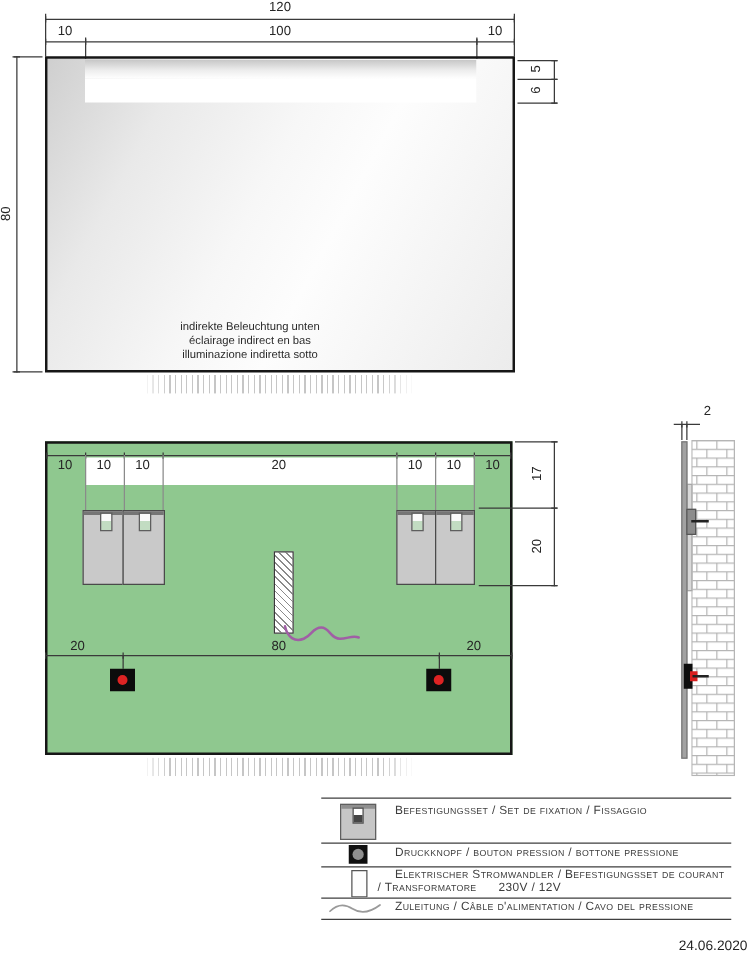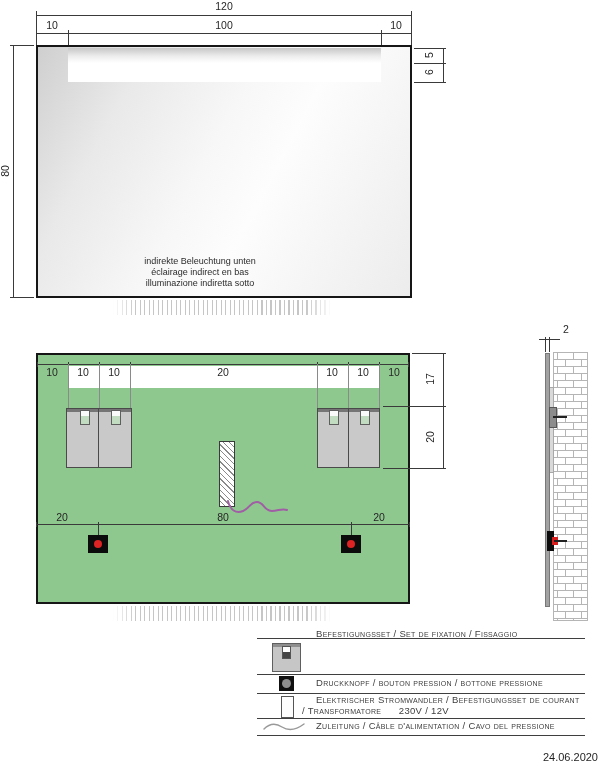--- a/index.html
+++ b/index.html
@@ -197,21 +197,21 @@
     <div class="legend-line" style="top:638px"></div>
     <div class="legend-line" style="top:674px"></div>
     <div class="legend-line" style="top:693px"></div>
     <div class="legend-line" style="top:718px"></div>
     <div class="legend-line" style="top:735px"></div>
 
     <div style="position:absolute;left:272px;top:643px;width:27px;height:27px;background:#c6c6c6;border:1px solid #5f5f5f">
       <div style="position:absolute;left:0;top:0;right:0;height:3px;background:#8f8f8f"></div>
       <div style="position:absolute;left:9px;top:2px;width:7px;height:11px;border:1px solid #555;background:linear-gradient(#ffffff 45%,#454545 45%)"></div>
     </div>
-    <div class="lt" style="left:316px;top:629px">Befestigungsset / Set de fixation / Fissaggio</div>
+    <div class="lt" style="left:316px;top:644px">Befestigungsset / Set de fixation / Fissaggio</div>
 
     <div style="position:absolute;left:279px;top:676px;width:15px;height:15px;background:#101010">
       <div style="position:absolute;left:3px;top:3px;width:9px;height:9px;border-radius:50%;background:#8f8f8f"></div>
     </div>
     <div class="lt" style="left:316px;top:678px">Druckknopf / bouton pression / bottone pressione</div>
 
     <div style="position:absolute;left:281px;top:696px;width:11px;height:20px;background:#fdfdfd;border:1px solid #555"></div>
     <div class="lt" style="left:316px;top:695px">Elektrischer Stromwandler / Befestigungsset de courant</div>
     <div class="lt" style="left:302px;top:706px">/ Transformatore&nbsp;&nbsp;&nbsp;&nbsp;&nbsp;&nbsp;230V / 12V</div>
 

